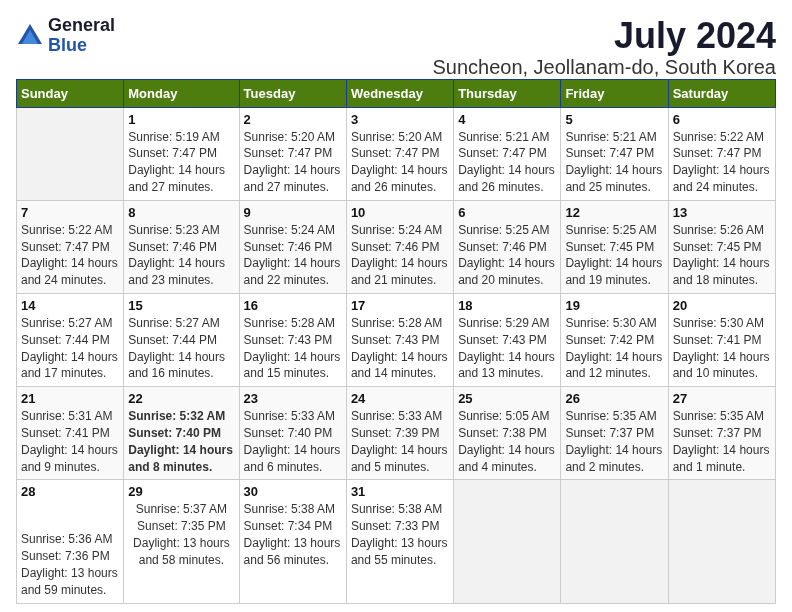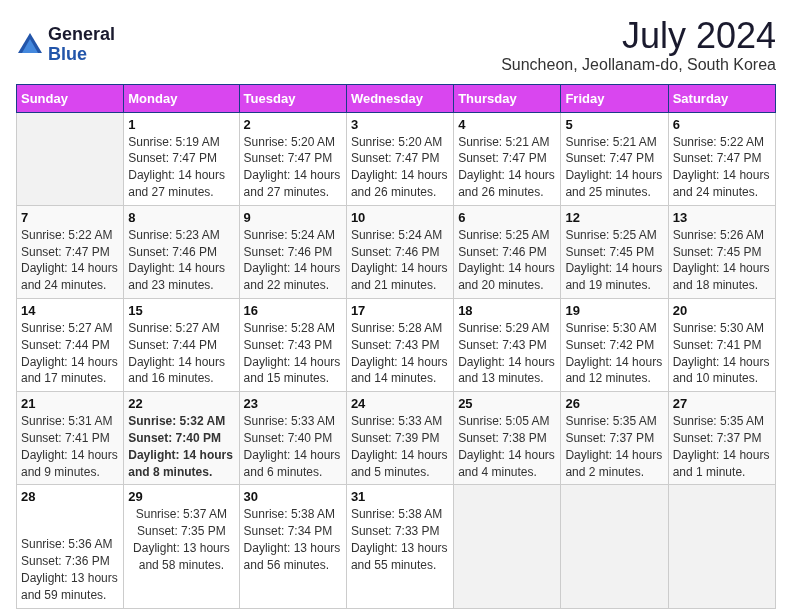--- a/index.html
+++ b/index.html
@@ -6,22 +6,22 @@
     body {
       font-family: Arial, sans-serif;
       background: #fff;
       width: 792px;
       min-height: 612px;
       padding: 16px;
     }
     .header-area {
       display: flex;
       justify-content: space-between;
-      align-items: center;
-      margin-bottom: 10px;
+      align-items: flex-start;
+      margin-bottom: 0;
     }
     .logo {
       display: flex;
       align-items: center;
       gap: 4px;
     }
     .logo-text {
       font-size: 18px;
       font-weight: bold;
       line-height: 1.1;
@@ -30,35 +30,35 @@
     .logo-blue { color: #2255aa; }
     .logo-icon {
       width: 28px;
       height: 28px;
     }
     .title-block {
       text-align: right;
     }
     .main-title {
       font-size: 36px;
-      font-weight: normal;
+      font-weight: bold;
       color: #1a1a2e;
       line-height: 1.1;
     }
     .subtitle {
-      font-size: 16px;
+      font-size: 20px;
       color: #333;
     }
     table {
       width: 100%;
       border-collapse: collapse;
       font-size: 11px;
     }
     thead tr th {
-      background-color: #d946ef;
+      background-color: #4d7c0f;
       color: #fff;
       padding: 6px 4px;
       text-align: left;
       font-size: 13px;
       font-weight: bold;
       border: 1px solid #1a3d88;
     }
     tbody tr td {
       border: 1px solid #cccccc;
       padding: 4px 4px;

